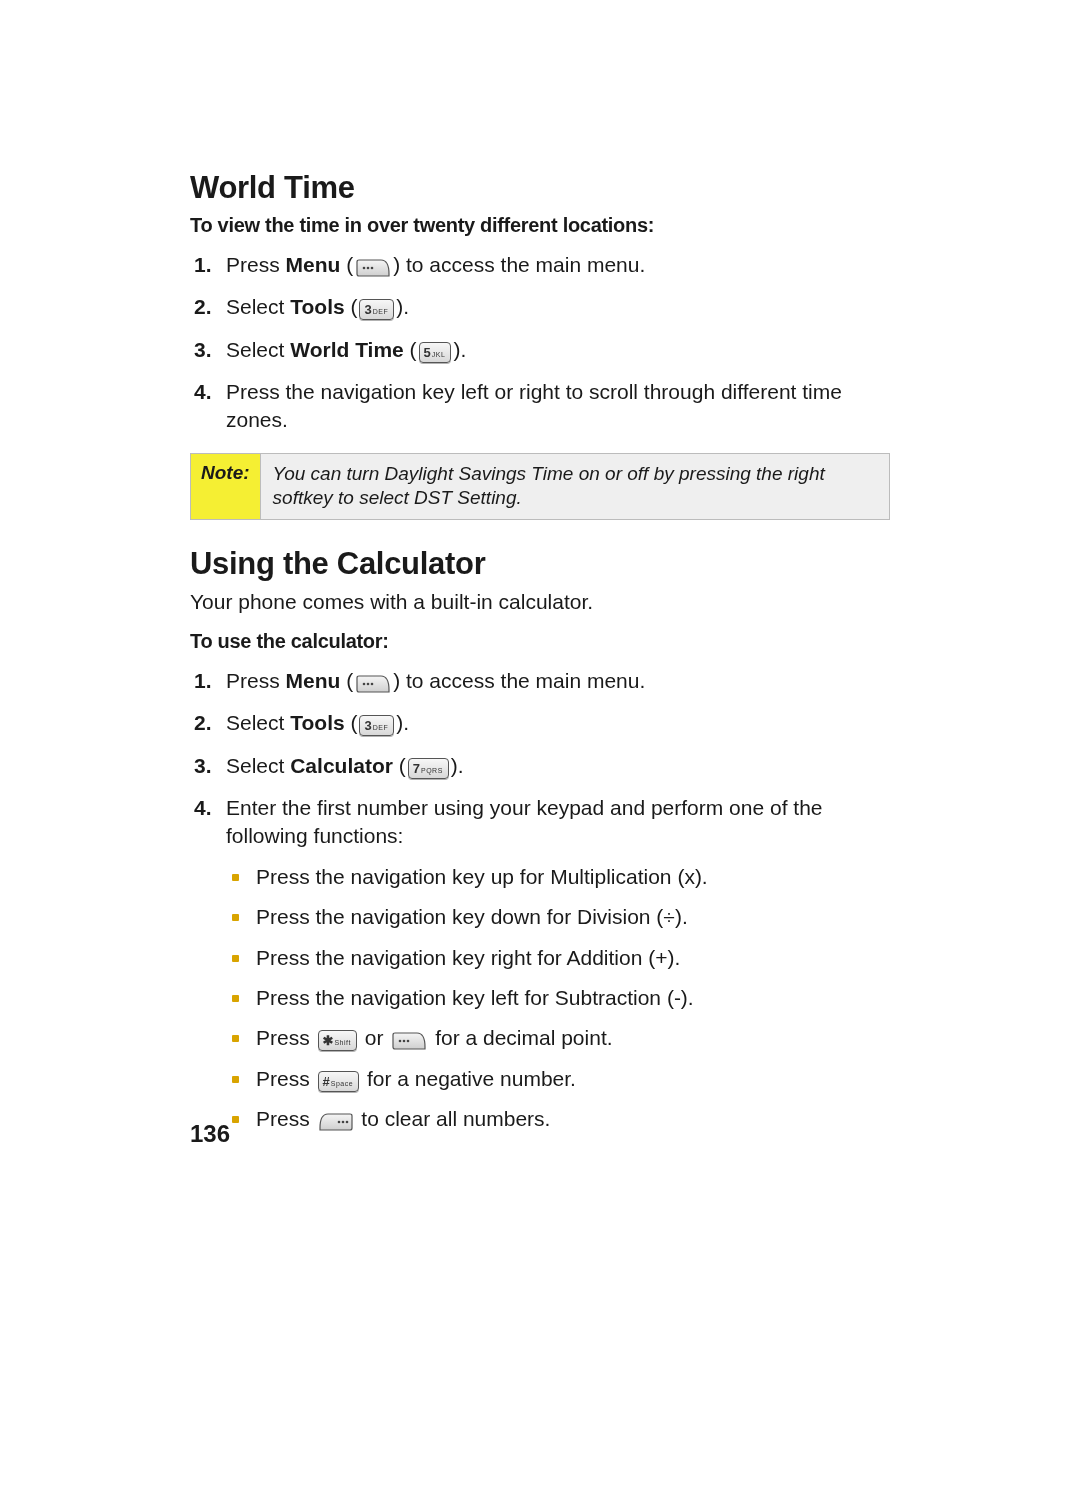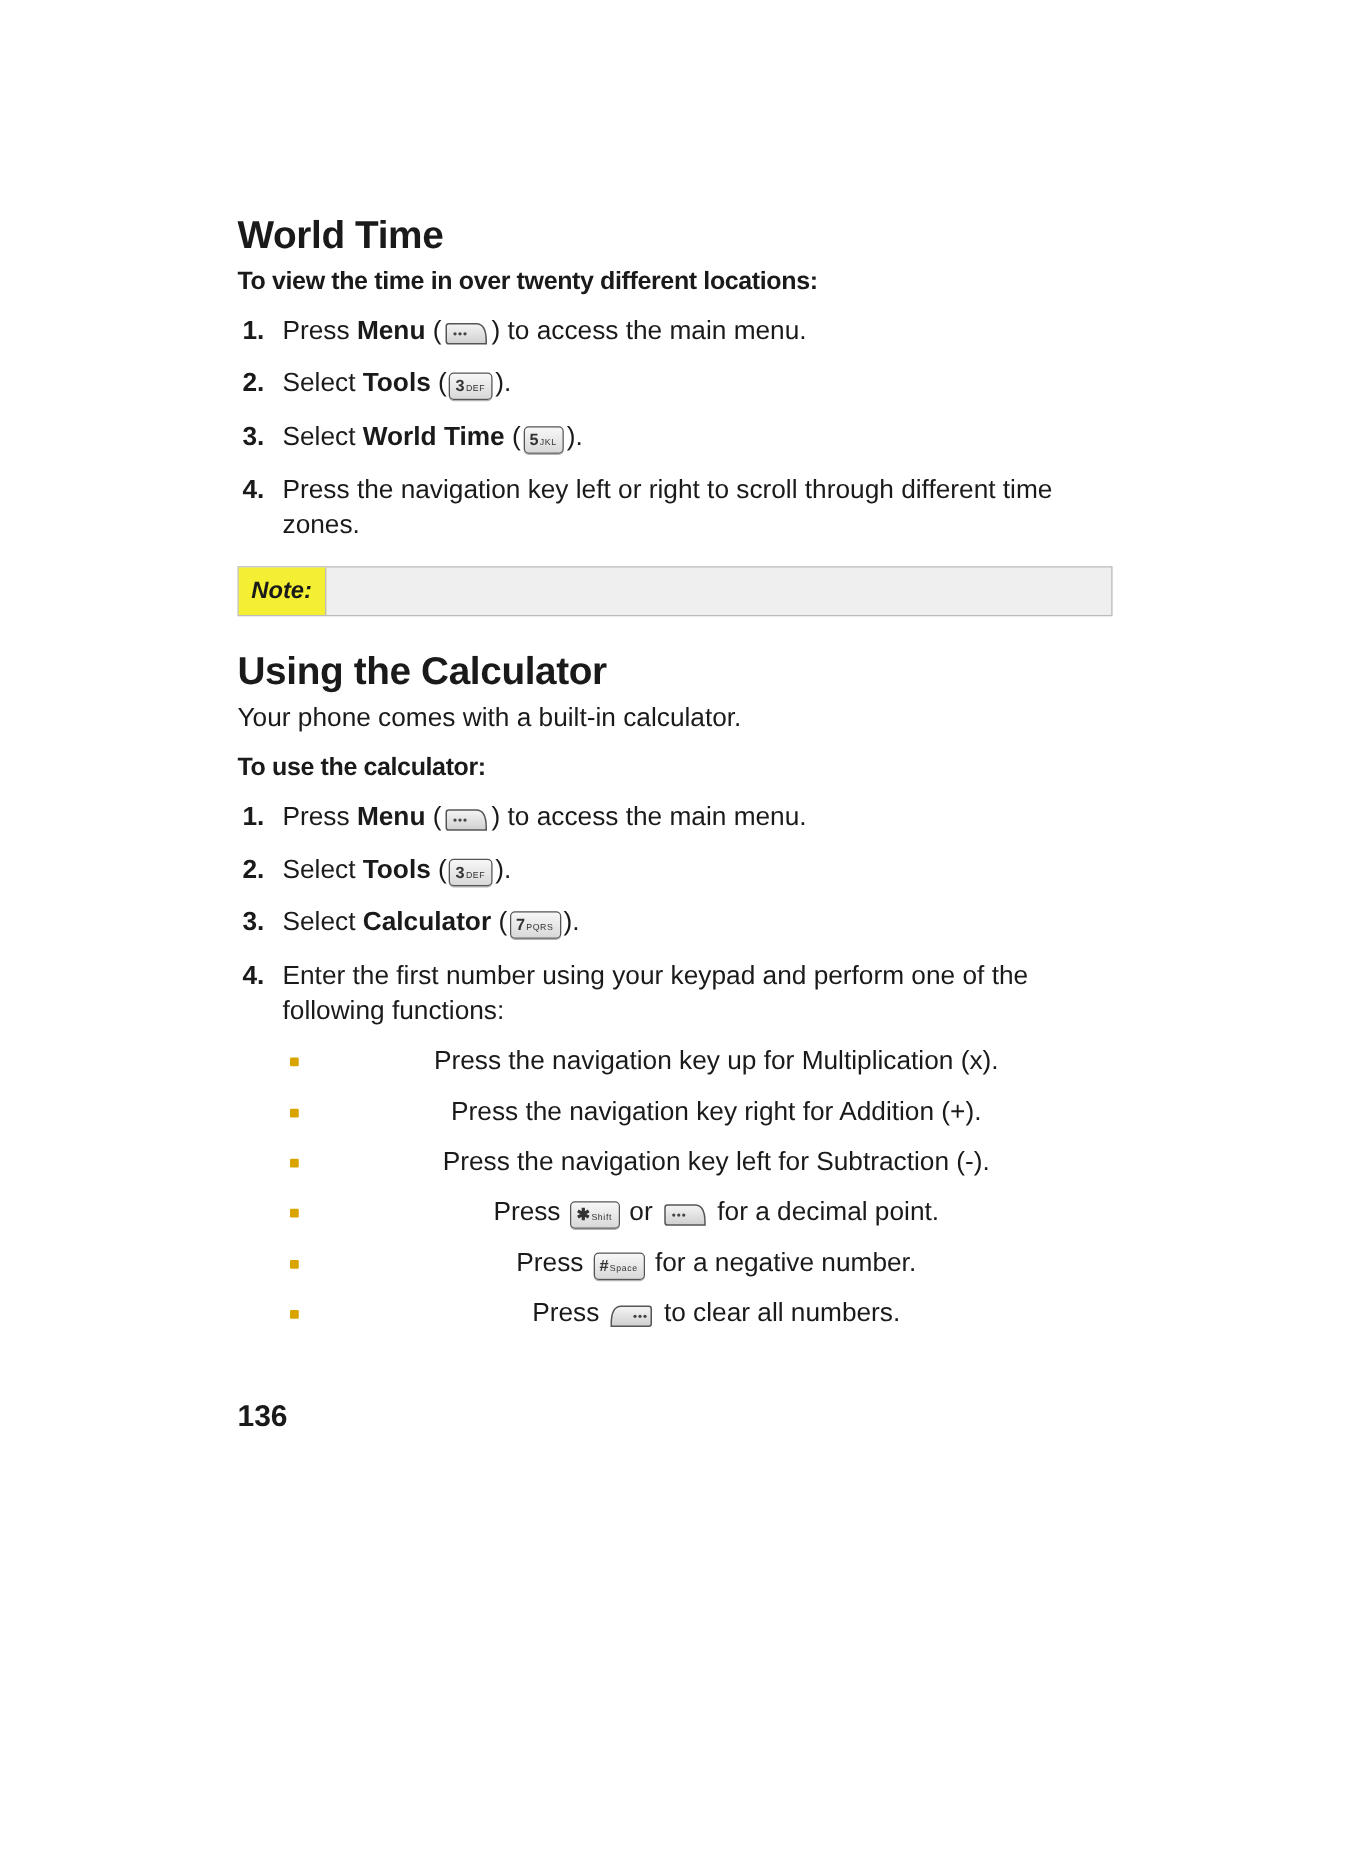--- a/index.html
+++ b/index.html
@@ -56,21 +56,20 @@
     left: -28px;
     top: 0;
     font-weight: 700;
     font-size: 21px;
   }
   ol.steps > li .b { font-weight: 700; text-align: right; }
   ul.sub {
     list-style: none;
     margin: 12px 0 0 0;
     padding: 0 0 0 28px;
-    text-align: center;
   }
   ul.sub > li {
     position: relative;
     font-size: 21px;
     line-height: 1.35;
     margin: 0 0 12px 0;
     padding-left: 2px;
   }
   ul.sub > li::before {
     content: "";
@@ -188,20 +187,21 @@
     </li>
     <li>
       <span>Select </span><span class="b">World Time</span>
       (<span class="key numkey"><span class="dig">5</span><span class="lab">JKL</span></span>)<span>.</span>
     </li>
     <li>Press the navigation key left or right to scroll through different time zones.</li>
   </ol>
 
   <div class="note">
     <div class="note-label">Note:</div>
+    <div class="note-text">You can turn Daylight Savings Time on or off by pressing the right softkey to select DST Setting.</div>
   </div>
 
   <h2 class="section-heading">Using the Calculator</h2>
   <p class="intro">Your phone comes with a built-in calculator.</p>
   <p class="lead-bold">To use the calculator:</p>
 
   <ol class="steps">
     <li>
       <span>Press </span><span class="b">Menu</span>
       (<svg class="soft key" width="36" height="20">
@@ -214,20 +214,21 @@
       (<span class="key numkey"><span class="dig">3</span><span class="lab">DEF</span></span>)<span>.</span>
     </li>
     <li>
       <span>Select </span><span class="b">Calculator</span>
       (<span class="key numkey"><span class="dig">7</span><span class="lab">PQRS</span></span>)<span>.</span>
     </li>
     <li>
       <span>Enter the first number using your keypad and perform one of the following functions:</span>
       <ul class="sub">
         <li>Press the navigation key up for Multiplication (x).</li>
+        <li>Press the navigation key down for Division (÷).</li>
         <li>Press the navigation key right for Addition (+).</li>
         <li>Press the navigation key left for Subtraction (-).</li>
         <li>
           <span>Press </span>
           <span class="key numkey"><span class="dig">✱</span><span class="lab">Shift</span></span>
           <span> or </span>
           <svg class="soft key" width="36" height="20">
               <use href="#softkey-left"></use>
             </svg>
           <span> for a decimal point.</span>

